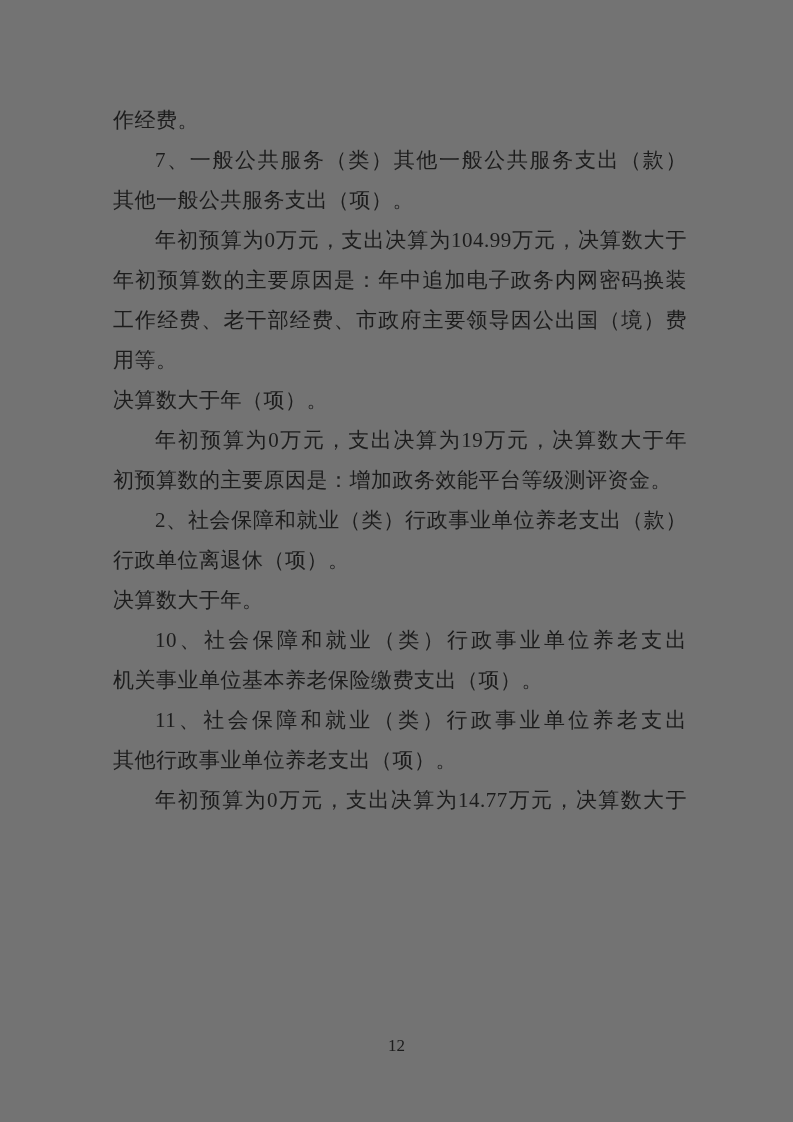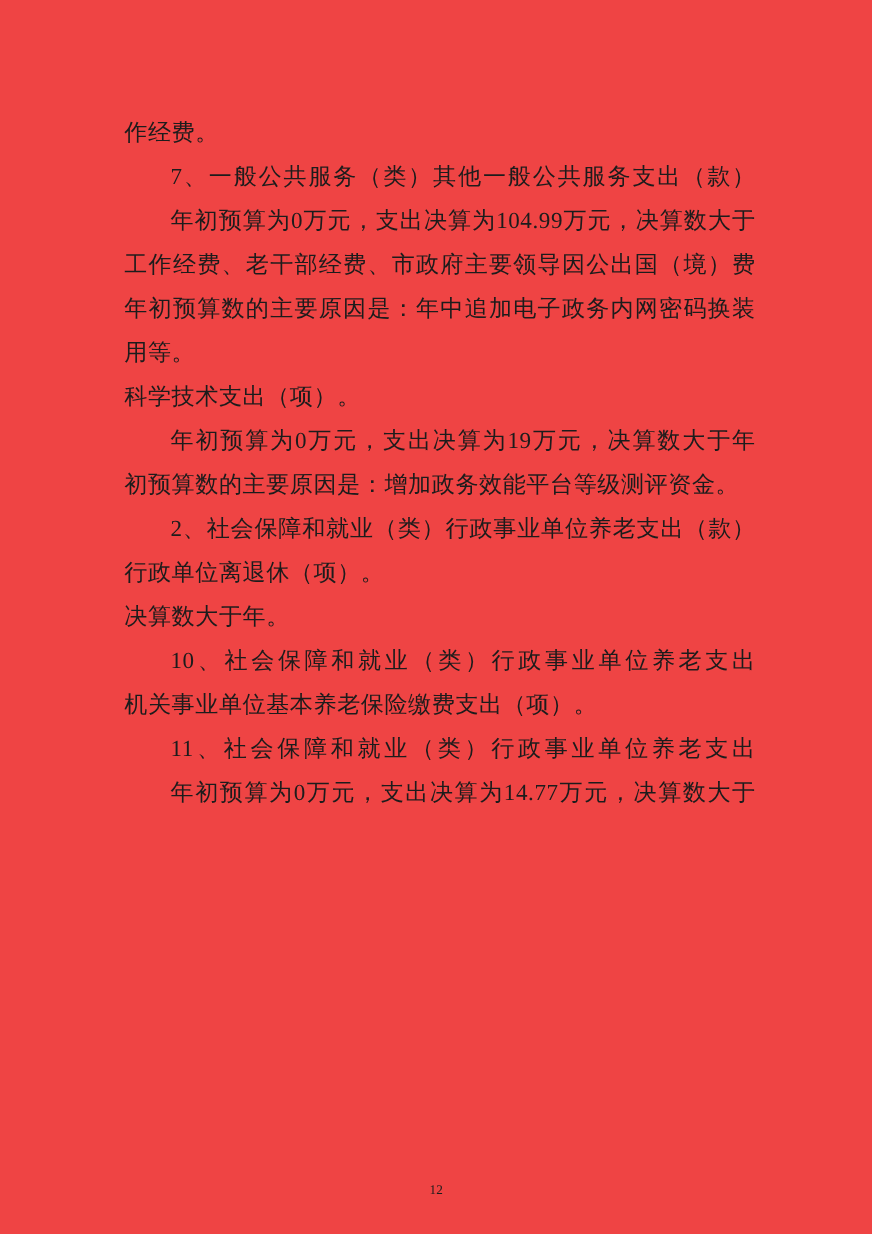--- a/index.html
+++ b/index.html
@@ -4,21 +4,21 @@
 <style>
   html, body {
     margin: 0;
     padding: 0;
     background: #ffffff;
   }
   .page {
     position: relative;
     width: 793px;
     height: 1122px;
-    background: #ef4444;
+    background: #737373;
     overflow: hidden;
     font-family: "Liberation Serif", "DejaVu Serif", serif;
     color: #1c1c1c;
   }
   .text-block {
     position: absolute;
     left: 113px;
     top: 100px;
     width: 574px;
   }
@@ -37,65 +37,67 @@
     overflow: hidden;
   }
   .line.just {
     text-align-last: justify;
   }
   .line.ind {
     text-indent: 42px;
   }
   .page-num {
     position: absolute;
-    top: 1071px;
+    top: 1036px;
     left: 0;
     right: 0;
     text-align: center;
-    font-size: 12px;
+    font-size: 17px;
     line-height: 20px;
     color: #1c1c1c;
   }
 </style>
 </head>
 <body>
 
 <div class="page">
   <div class="text-block">
       <div class="paragraph">
         <div class="line">作经费。</div>
       </div>
       <div class="paragraph">
         <div class="line just ind">7、一般公共服务（类）其他一般公共服务支出（款）</div>
+        <div class="line">其他一般公共服务支出（项）。</div>
       </div>
       <div class="paragraph">
         <div class="line just ind">年初预算为0万元，支出决算为104.99万元，决算数大于</div>
+        <div class="line just">年初预算数的主要原因是：年中追加电子政务内网密码换装</div>
         <div class="line just">工作经费、老干部经费、市政府主要领导因公出国（境）费</div>
-        <div class="line just">年初预算数的主要原因是：年中追加电子政务内网密码换装</div>
         <div class="line">用等。</div>
       </div>
       <div class="paragraph">
-        <div class="line">科学技术支出（项）。</div>
+        <div class="line">决算数大于年（项）。</div>
       </div>
       <div class="paragraph">
         <div class="line just ind">年初预算为0万元，支出决算为19万元，决算数大于年</div>
         <div class="line">初预算数的主要原因是：增加政务效能平台等级测评资金。</div>
       </div>
       <div class="paragraph">
         <div class="line just ind">2、社会保障和就业（类）行政事业单位养老支出（款）</div>
         <div class="line">行政单位离退休（项）。</div>
       </div>
       <div class="paragraph">
         <div class="line">决算数大于年。</div>
       </div>
       <div class="paragraph">
         <div class="line just ind">10、社会保障和就业（类）行政事业单位养老支出（款）</div>
         <div class="line">机关事业单位基本养老保险缴费支出（项）。</div>
       </div>
       <div class="paragraph">
         <div class="line just ind">11、社会保障和就业（类）行政事业单位养老支出（款）</div>
+        <div class="line">其他行政事业单位养老支出（项）。</div>
       </div>
       <div class="paragraph">
         <div class="line just ind">年初预算为0万元，支出决算为14.77万元，决算数大于</div>
       </div>
     </div>
   <div class="page-num">12</div>
 </div>
 
 </body></html>

